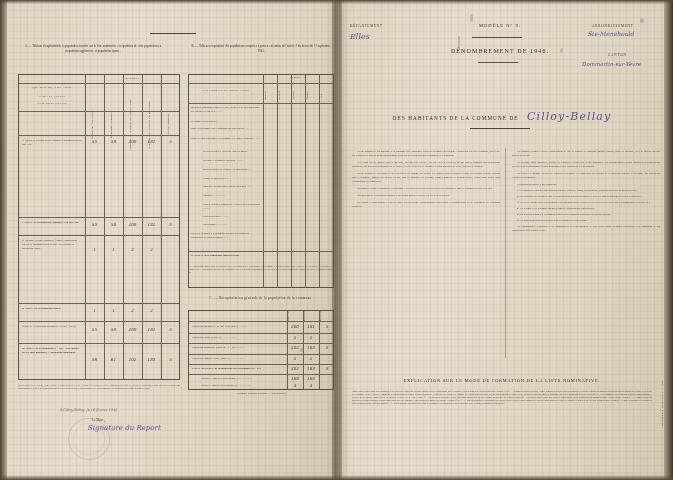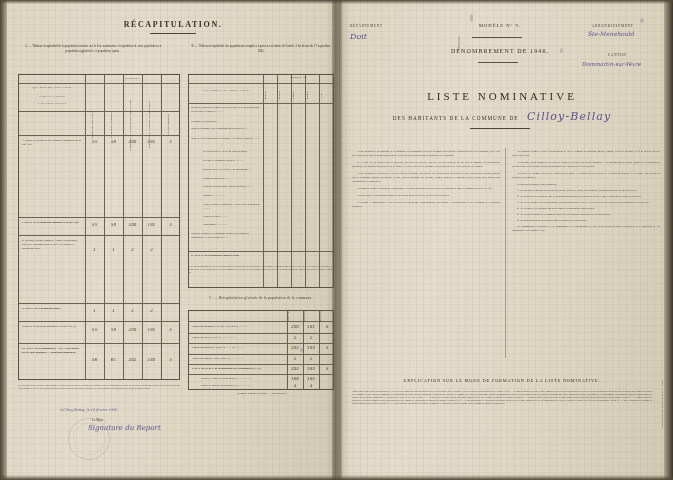--- a/index.html
+++ b/index.html
@@ -98,21 +98,20 @@
 </style>
 </head>
 <body>
 
 <div class="page">
 
   <div class="sheet sheet-left"></div>
   <div class="sheet sheet-right"></div>
   <div class="gutter"></div>
 
-  <div class="recap-title">RÉCAPITULATION.</div>
   <div class="recap-rule"></div>
 
   <div class="capA">A. — Tableau récapitulatif de la population inscrite sur la liste nominative et répartition de cette population en population agglomérée et population éparse.</div>
   <div class="capB">B. — Tableau récapitulatif des populations comptées à part en exécution de l'article 2 du décret du 17 septembre 1945.</div>
 
   <div class="tbl tblA">
     <div class="hl" style="top:8px;"></div>
     <div class="hl" style="top:36px;"></div>
     <div class="hl" style="top:60px;"></div>
     <div class="hl" style="top:142px;"></div>
@@ -277,33 +276,32 @@
     <span>À</span>
     <span class="hw" style="position:relative;">Cilloy-Bellay</span>
     <span>, le</span>
     <span class="hw" style="position:relative;">10 février 1946</span>
   </div>
   <div class="sig-label">Le Maire,</div>
   <div class="hw" style="left:88px;top:424px;font-size:7px;">Signature du Report</div>
   <div class="stamp"></div>
 
   <div class="rhead" style="left:350px;top:24px;">DÉPARTEMENT</div>
-  <div class="hw" style="left:350px;top:32px;font-size:8px;">Doit</div>
+  <div class="hw" style="left:350px;top:32px;font-size:8px;">Elles</div>
 
   <div class="modele">MODÈLE N° 9.</div>
   <div class="rline" style="left:472px;top:37px;width:50px;"></div>
   <div class="denomb">DÉNOMBREMENT DE 1946.</div>
   <div class="rline" style="left:478px;top:62px;width:40px;"></div>
 
   <div class="rhead" style="left:592px;top:24px;">ARRONDISSEMENT</div>
   <div class="hw" style="left:588px;top:30px;font-size:6px;">Ste-Menehould</div>
   <div class="rhead" style="left:608px;top:53px;">CANTON</div>
   <div class="hw" style="left:582px;top:61px;font-size:5.5px;">Dommartin-sur-Yèvre</div>
 
-  <div class="lnom">LISTE NOMINATIVE</div>
   <div class="lnom2">
     <span>DES HABITANTS DE LA COMMUNE DE</span>
     <span class="hw" style="position:relative;font-size:11px;margin-left:6px;">Cilloy-Bellay</span>
   </div>
   <div class="lnom-rule"></div>
 
   <div class="midrule"></div>
 
   <div class="col-text colL">
     <p style="margin:0 0 3px 0;text-indent:5px;">La liste nominative des habitants de la commune doit comprendre toutes les personnes qui résident à l'habitation des lieux communs, c'est-à-dire qui y habitent de plus ou moins régulièrement, qu'ils soient ou non présentes au moment du recensement.</p>

